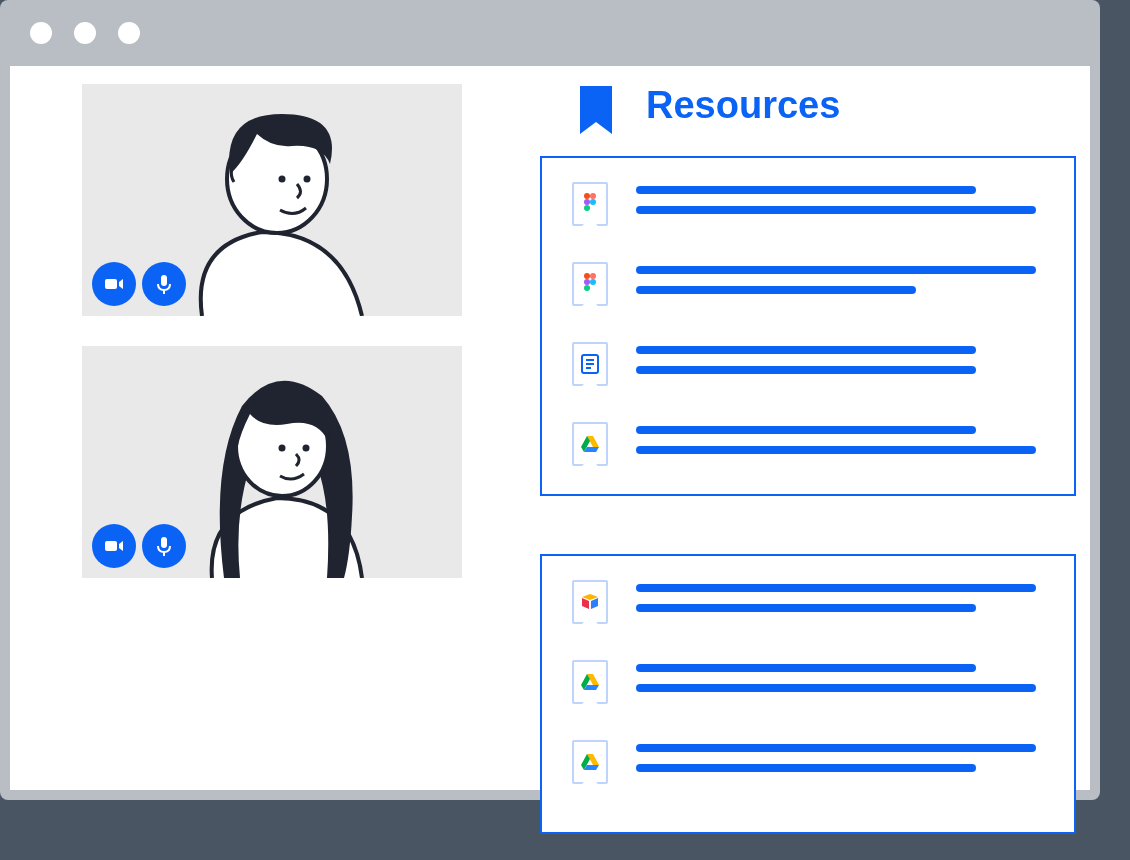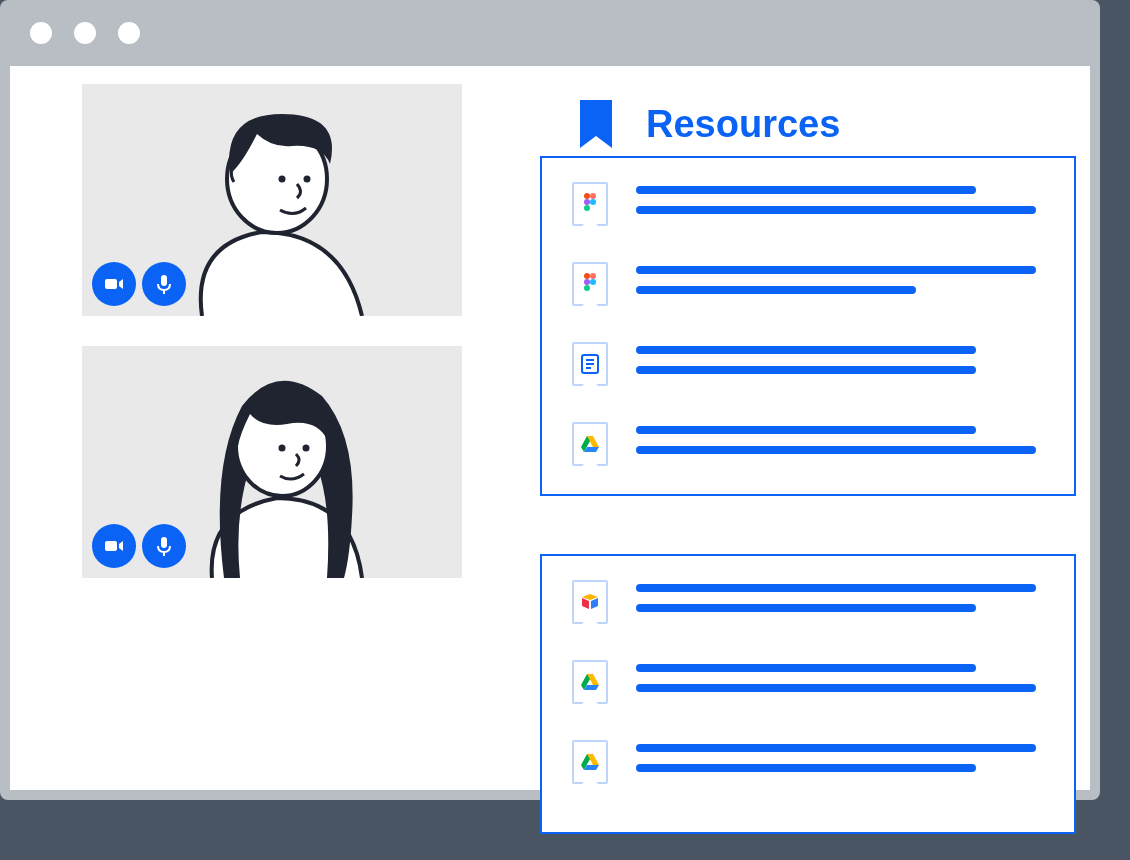--- a/index.html
+++ b/index.html
@@ -6,21 +6,21 @@
 body { background: #4a5563; font-family: -apple-system, BlinkMacSystemFont, "Segoe UI", sans-serif; width: 1130px; height: 860px; position: relative; overflow: hidden; }
 .window { position: absolute; top: 0; left: 0; width: 1100px; height: 800px; background: #b9bec5; border-radius: 8px; }
 .titlebar { height: 66px; display: flex; align-items: center; padding-left: 30px; gap: 22px; }
 .titlebar .dot { width: 22px; height: 22px; border-radius: 50%; background: #fff; }
 .content { position: absolute; top: 66px; left: 10px; right: 10px; bottom: 10px; background: #fff; }
 .video-tile { position: absolute; width: 380px; height: 232px; background: #e9e9e9; }
 .video-1 { left: 72px; top: 18px; }
 .video-2 { left: 72px; top: 280px; }
 .controls { position: absolute; bottom: 10px; left: 10px; display: flex; gap: 6px; }
 .ctrl { width: 44px; height: 44px; border-radius: 50%; background: #0b63f6; display: flex; align-items: center; justify-content: center; }
-.resources-header { position: absolute; left: 566px; top: 32px; display: flex; align-items: center; gap: 30px; }
+.resources-header { position: absolute; left: 566px; top: 18px; display: flex; align-items: flex-start; gap: 30px; }
 .bookmark-large { width: 40px; height: 52px; }
 .resources-header h1 { color: #0b63f6; font-size: 38px; font-weight: 600; }
 .panel { position: absolute; border: 2px solid #0b63f6; background: #fff; }
 .panel-1 { left: 530px; top: 90px; width: 536px; height: 340px; }
 .panel-2 { left: 530px; top: 488px; width: 536px; height: 280px; }
 .resource-row { position: absolute; left: 30px; display: flex; align-items: flex-start; gap: 28px; }
 .res-icon { width: 36px; height: 44px; border: 2px solid #bfd4fb; border-radius: 2px; display: flex; align-items: center; justify-content: center; flex-shrink: 0; position: relative; }
 .res-icon::after { content: ''; position: absolute; bottom: -2px; left: 50%; transform: translateX(-50%); width: 0; height: 0; border-left: 8px solid transparent; border-right: 8px solid transparent; border-bottom: 8px solid #fff; }
 .lines { display: flex; flex-direction: column; gap: 12px; padding-top: 4px; }
 .line { height: 8px; background: #0b63f6; border-radius: 4px; }

